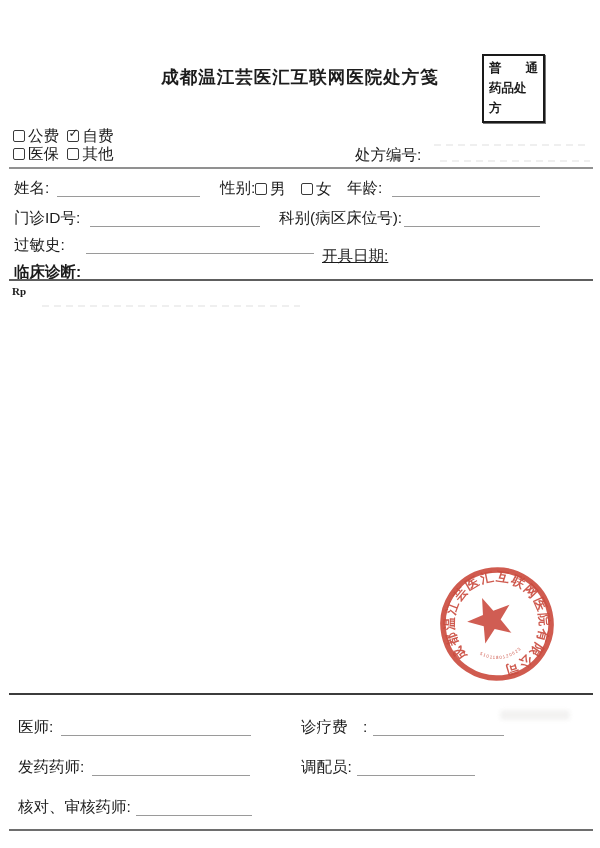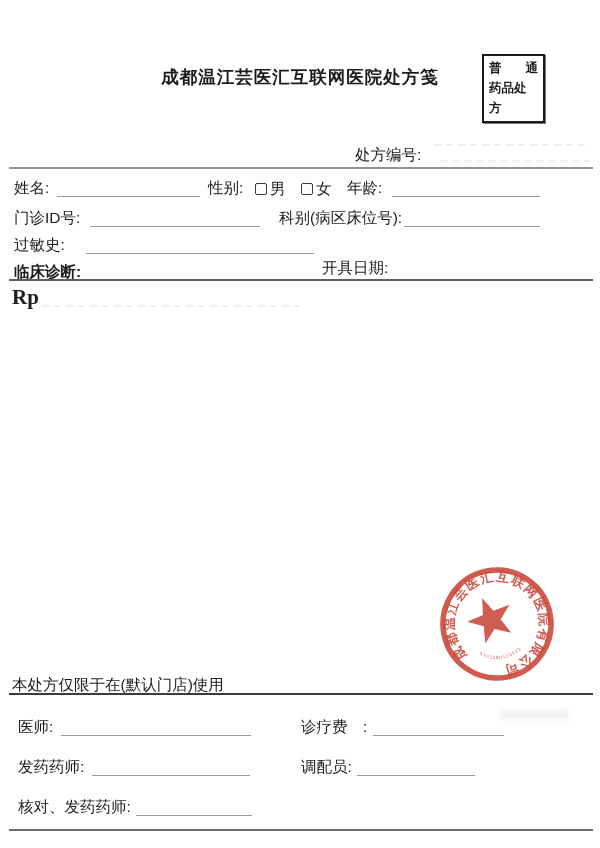--- a/index.html
+++ b/index.html
@@ -18,21 +18,21 @@
   .cb{
     display:inline-block;width:12px;height:12px;border:1.5px solid #3a3a3a;border-radius:2px;
     vertical-align:-1px;margin-right:3px;position:relative;background:#fff;box-sizing:border-box;
   }
   .cb .mark{
     position:absolute;left:0px;top:-4px;font-size:12px;font-weight:bold;color:#222;line-height:1;
   }
   .payrow{height:18px;}
   .uline{position:absolute;border-bottom:1px solid #9a9a9a;}
   .hr{position:absolute;left:9px;right:7px;border-top:2px solid #8d8d8d;}
-  .rp{font-family:"Liberation Serif","DejaVu Serif",serif;font-size:21px;font-weight:bold;}
+  .rp{font-family:"Liberation Serif","DejaVu Serif",serif;font-size:11px;font-weight:bold;}
   .artifact{
     position:absolute;opacity:.55;
     background:repeating-linear-gradient(90deg,#e3e3e3 0 7px,transparent 7px 12px);
     height:2px;filter:blur(.4px);
   }
   .smudge{position:absolute;background:#f0efee;filter:blur(2px);border-radius:4px;opacity:.8;}
   .seal-svg{position:absolute;opacity:.9;}
 </style>
 </head>
 <body>
@@ -42,46 +42,56 @@
   <div class="abs title" style="top:53px;left:0;">成都温江芸医汇互联网医院处方笺</div>
 
   <div class="abs corner-box" style="left:482px;top:42px;">
     <div class="corner-top">
       <span>普</span>
       <span>通</span>
     </div>
     <div>药品处方</div>
   </div>
 
+  <div class="abs" style="left:13px;top:114px;">
+    <div class="payrow">
+      <span class="cb"><span class="mark"></span></span><span class="label">公费</span>
+      <span class="cb" style="margin-left:4px;"><span class="mark">✓</span></span><span class="label">自费</span>
+    </div>
+    <div class="payrow">
+      <span class="cb"><span class="mark"></span></span><span class="label">医保</span>
+      <span class="cb" style="margin-left:4px;"><span class="mark"></span></span><span class="label">其他</span>
+    </div>
+  </div>
 
   <span class="abs label" style="left:355px;top:133px;">处方编号:</span>
   <div class="artifact" style="left:434px;top:132px;width:156px;"></div>
   <div class="artifact" style="left:440px;top:148px;width:150px;"></div>
 
   <div class="hr" style="top:155px;border-top-color:#919191;"></div>
 
   <span class="abs label" style="left:14px;top:166px;">姓名:</span>
   <span class="uline" style="left:57px;top:168px;width:143px;height:16px;"></span>
-  <span class="abs label" style="left:208px;top:166px;">性别:</span>
+  <span class="abs label" style="left:220px;top:166px;">性别:</span>
   <span class="abs" style="left:255px;top:167px;"><span class="cb"></span><span class="label">男</span></span>
   <span class="abs" style="left:301px;top:167px;"><span class="cb"></span><span class="label">女</span></span>
   <span class="abs label" style="left:347px;top:166px;">年龄:</span>
   <span class="uline" style="left:392px;top:168px;width:148px;height:16px;"></span>
 
   <span class="abs label" style="left:14px;top:196px;">门诊ID号:</span>
   <span class="uline" style="left:90px;top:198px;width:170px;height:16px;"></span>
   <span class="abs label" style="left:279px;top:196px;">科别(病区床位号):</span>
   <span class="uline" style="left:404px;top:198px;width:136px;height:16px;"></span>
 
   <span class="abs label" style="left:14px;top:223px;text-align:right;">过敏史:</span>
   <span class="uline" style="left:86px;top:225px;width:228px;height:16px;"></span>
 
   <span class="abs label" style="left:14px;top:250px;font-weight:bold;">临床诊断:</span>
   <span class="uline" style="left:86px;top:252px;width:214px;height:16px;"></span>
-  <span class="abs label" style="left:322px;top:246px;">开具日期:</span>
+  <span class="abs label" style="left:322px;top:234px;text-decoration:underline;">开具日期:</span>
   <span class="uline" style="left:394px;top:252px;width:146px;height:16px;"></span>
 
   <div class="hr" style="top:267px;border-top-color:#5e5e5e;"></div>
 
   <span class="abs rp" style="left:12px;top:273px;">Rp</span>
   <div class="artifact" style="left:42px;top:293px;width:258px;"></div>
 
   <svg class="seal-svg" style="left:434px;top:549px;" width="126" height="126" viewBox="0 0 126 126">
     <g transform="rotate(-12 63 63)">
       <circle cx="63" cy="63" r="54" fill="none" stroke="#c5392b" stroke-width="5.5" opacity="0.92"></circle>
@@ -95,32 +105,31 @@
       <text font-size="13" fill="#c5392b" letter-spacing="1.5" opacity="0.92" font-weight="bold">
         <textPath href="#sealArc" startOffset="0">成都温江芸医汇互联网医院有限公司</textPath>
       </text>
       <text font-size="4.5" fill="#c5392b" letter-spacing="1" opacity="0.9">
         <textPath href="#serialArc" startOffset="5">5101180120623</textPath>
       </text>
     </g>
   </svg>
   <div class="smudge" style="left:500px;top:698px;width:70px;height:10px;"></div>
 
-  <span class="abs label" style="left:12px;top:663px;">本处方仅限于在(默认门店)使用</span>
   <div class="hr" style="top:681px;border-top-color:#3c3c3c;"></div>
 
   <span class="abs label" style="left:18px;top:705px;">医师:</span>
   <span class="uline" style="left:61px;top:707px;width:190px;height:16px;"></span>
   <span class="abs label" style="left:301px;top:705px;text-align:right;">诊疗费　:</span>
   <span class="uline" style="left:373px;top:707px;width:131px;height:16px;"></span>
 
   <span class="abs label" style="left:18px;top:745px;">发药药师:</span>
   <span class="uline" style="left:92px;top:747px;width:158px;height:16px;"></span>
   <span class="abs label" style="left:301px;top:745px;">调配员:</span>
   <span class="uline" style="left:357px;top:747px;width:118px;height:16px;"></span>
 
-  <span class="abs label" style="left:18px;top:785px;">核对、发药药师:</span>
+  <span class="abs label" style="left:18px;top:785px;">核对、审核药师:</span>
   <span class="uline" style="left:136px;top:787px;width:116px;height:16px;"></span>
 
   <div class="hr" style="top:817px;border-top-color:#6e6e6e;"></div>
 
 
 </div>
 
 </body></html>

